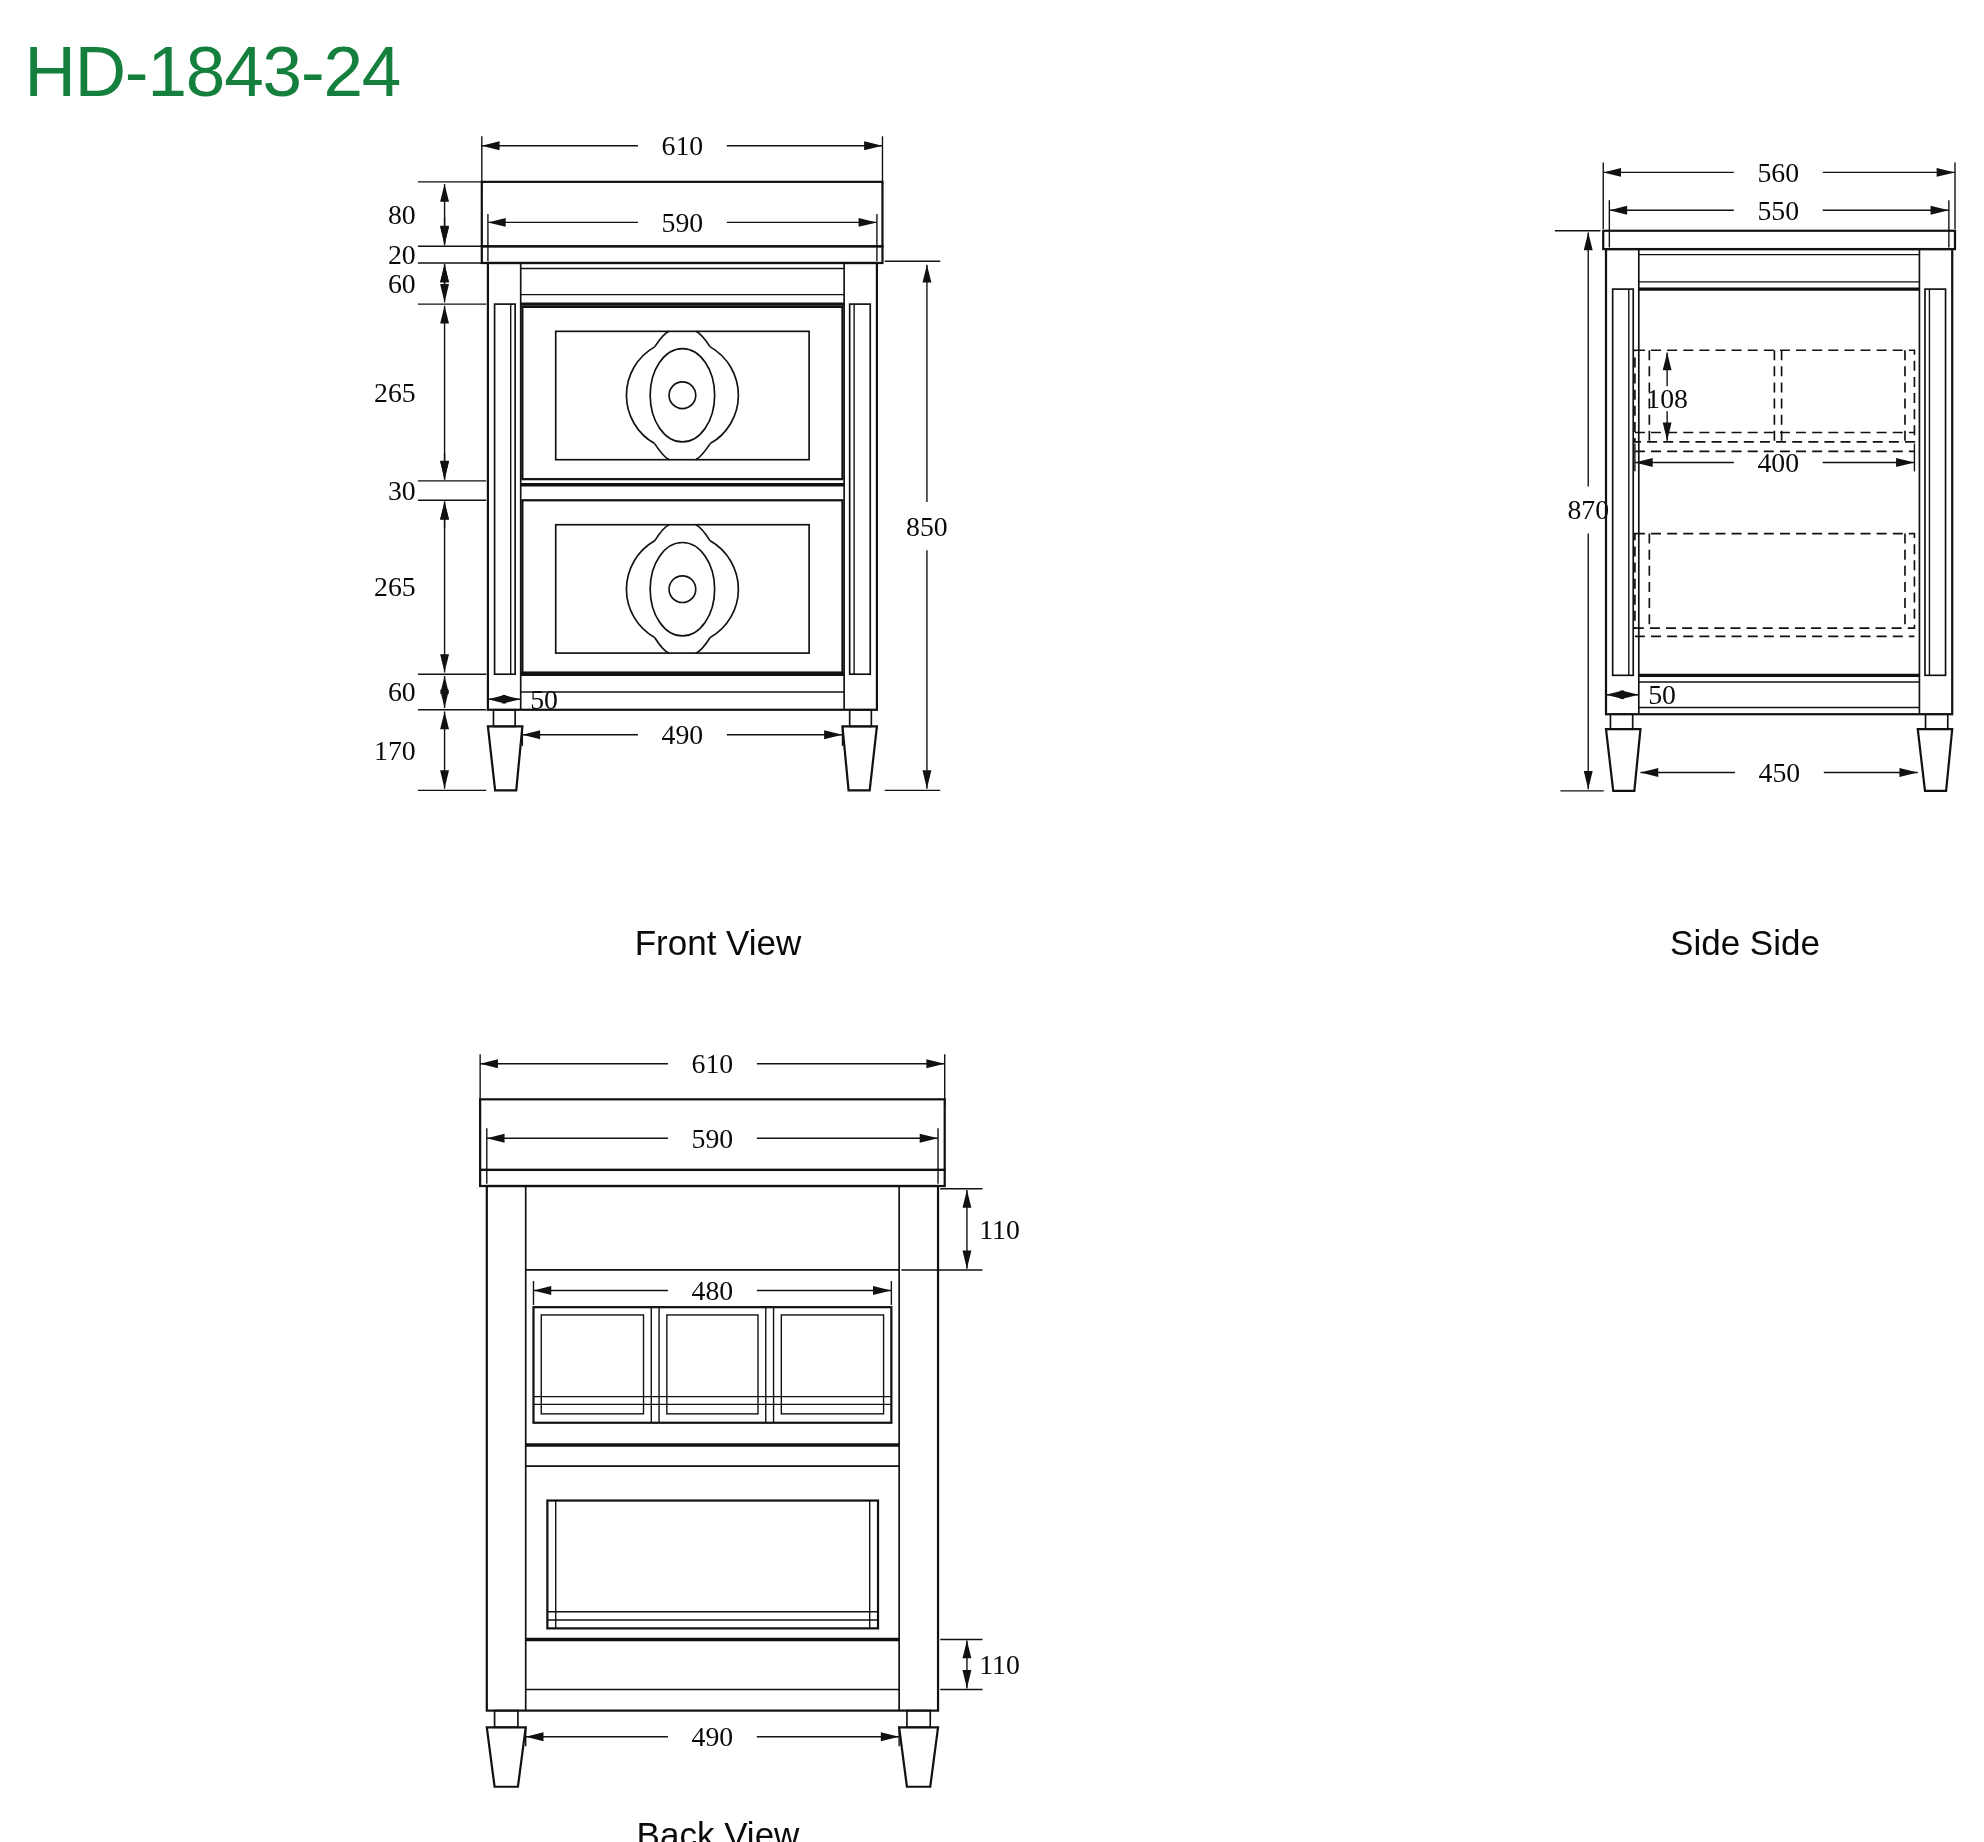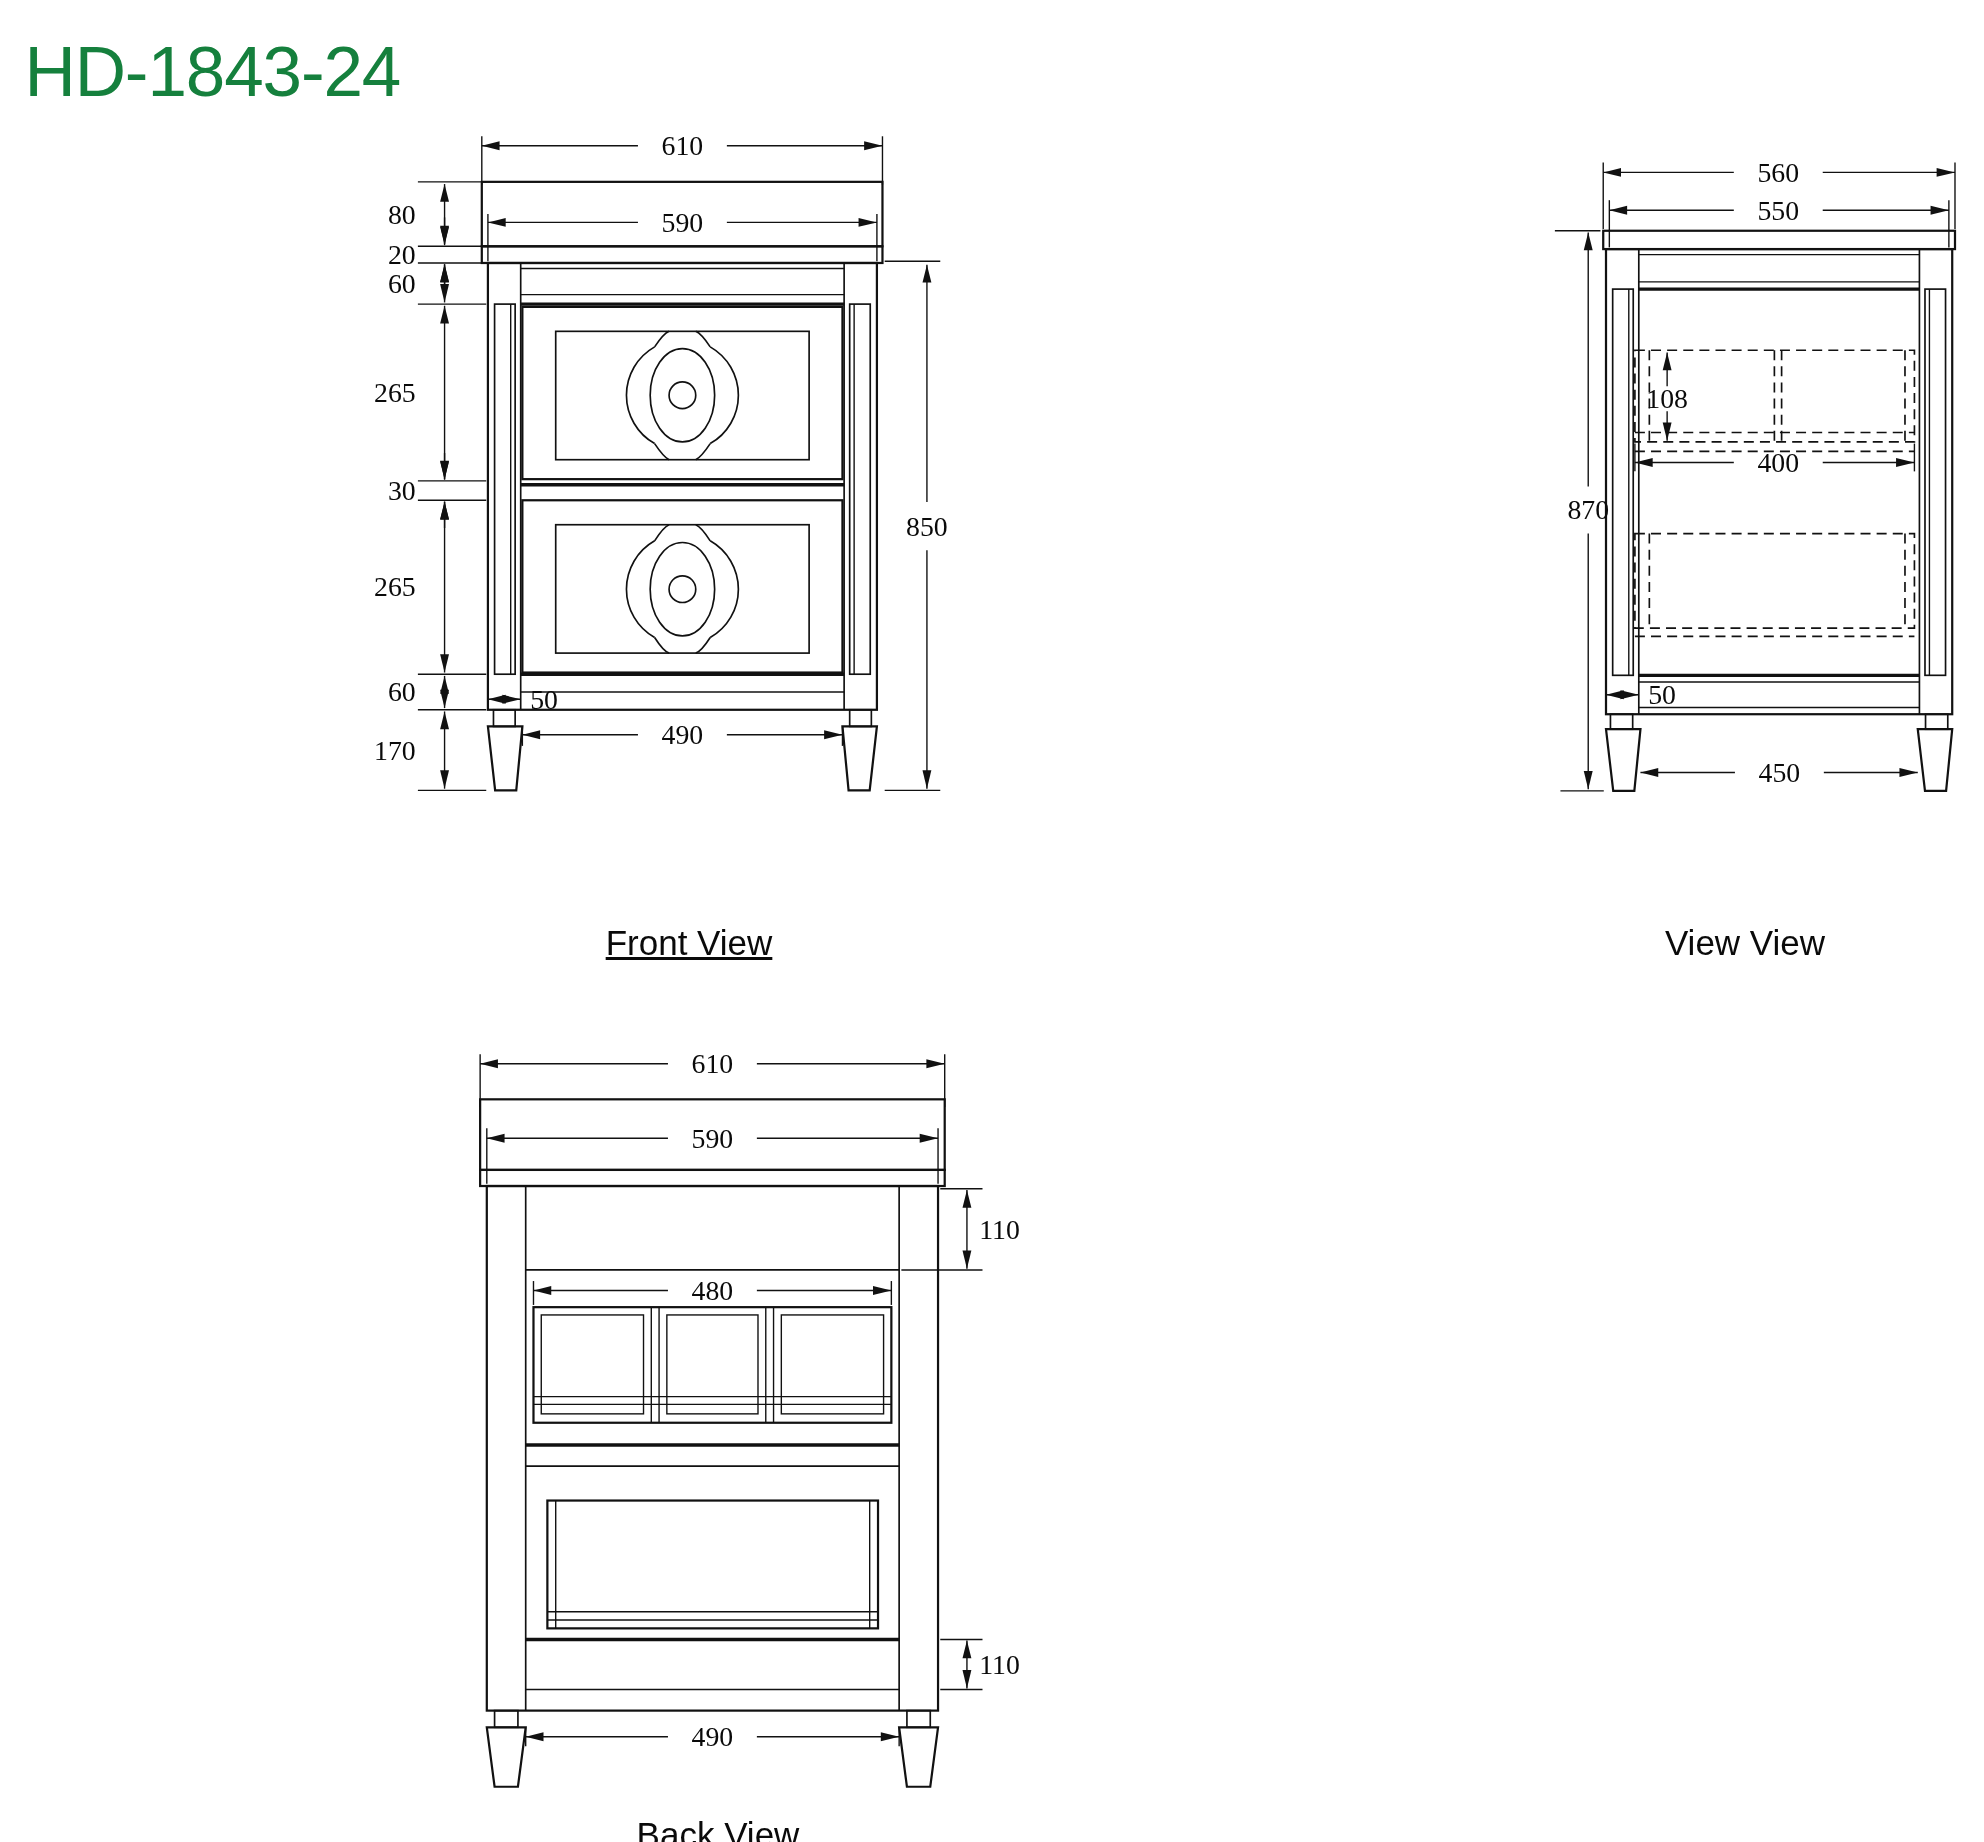--- a/index.html
+++ b/index.html
@@ -318,16 +318,16 @@
 
       <line class="thin" x1="946" y1="3108" x2="946" y2="3142"></line>
       <line class="thin" x1="1618" y1="3108" x2="1618" y2="3142"></line>
       <line class="dim" x1="946" y1="3125" x2="1202" y2="3125" marker-start="url(#aL)"></line>
       <line class="dim" x1="1362" y1="3125" x2="1618" y2="3125" marker-end="url(#aR)"></line>
       <text class="num mid" x="1282" y="3125">490</text>
     </g>
   </g>
 </svg>
 
-<div class="view-label" style="left:689px;top:924px;text-decoration:underline;">Front View</div>
-<div class="view-label" style="left:1745px;top:924px;">View View</div>
+<div class="view-label" style="left:718px;top:924px;">Front View</div>
+<div class="view-label" style="left:1745px;top:924px;">Side Side</div>
 <div class="view-label" style="left:718px;top:1800px;margin-top:16px;">Back View</div>
 
 
 </body></html>

